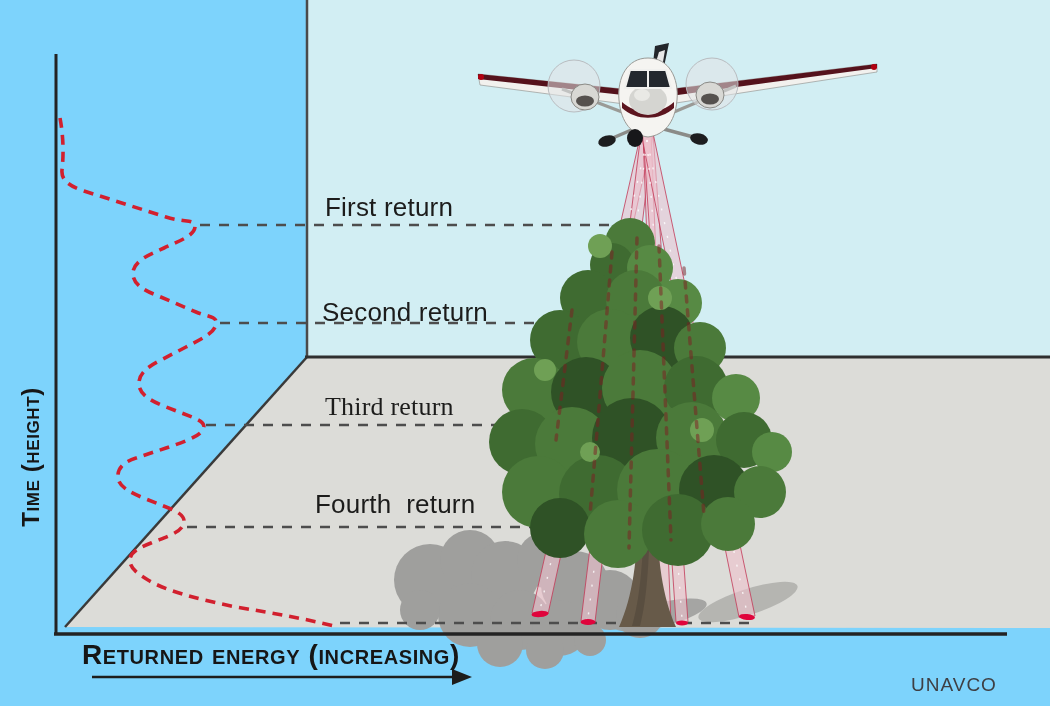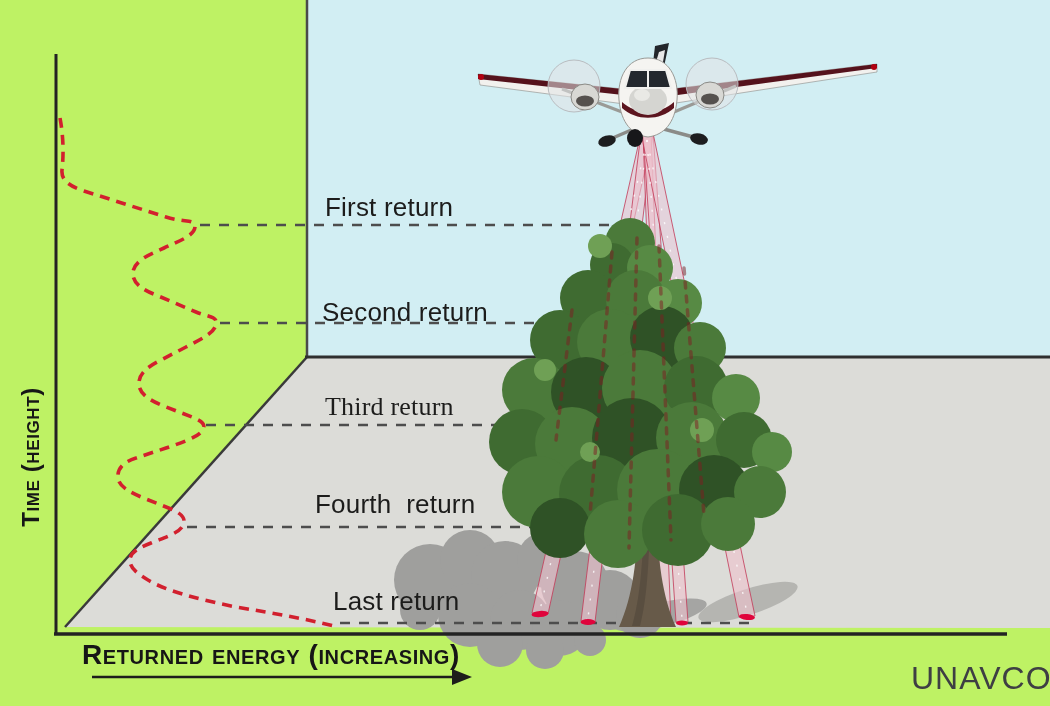--- a/index.html
+++ b/index.html
@@ -1,17 +1,17 @@
 <!DOCTYPE html>
 <html><head>
 <meta charset="utf-8">
 <style>
   html,body{margin:0;padding:0;background:#ffffff;}
   #stage{
-    position:relative;width:1050px;height:706px;overflow:hidden;background:#bef264;
+    position:relative;width:1050px;height:706px;overflow:hidden;background:#7dd3fc;
     font-family:"Liberation Sans", sans-serif;
   }
   #artwork{position:absolute;left:0;top:0;}
   .ret-label{
     position:absolute;font-size:26px;line-height:30px;color:#1c1c1b;
     white-space:pre;letter-spacing:0.2px;
   }
   .lbl1{left:325px;top:192px;}
   .lbl2{left:322px;top:297px;}
   .lbl3{left:325px;top:392px;font-family:Liberation Serif, serif;}
@@ -20,21 +20,21 @@
   .y-axis-label{
     position:absolute;left:-99px;top:443px;width:260px;text-align:center;
     transform:rotate(-90deg);font-size:24px;font-weight:600;
     font-variant:small-caps;letter-spacing:0.6px;color:#161616;white-space:pre;
   }
   .x-axis-label{
     position:absolute;left:82px;top:639px;font-size:28px;font-weight:600;
     font-variant:small-caps;letter-spacing:0.6px;color:#161616;white-space:pre;
   }
   .credit{
-    position:absolute;left:911px;top:660px;font-size:32px;font-weight:400;
+    position:absolute;left:911px;top:674px;font-size:19px;font-weight:400;
     letter-spacing:1px;color:#3e3f43;
   }
 </style>
 </head>
 <body>
 
 <div id="stage">
 
   <svg id="artwork" width="1050" height="706" viewBox="0 0 1050 706">
 
@@ -221,18 +221,17 @@
     <g>
       <line x1="92" y1="677" x2="452" y2="677" stroke="#1d1d1b" stroke-width="2.5"></line>
       <polygon points="452,669 472,677 452,685" fill="#1d1d1b"></polygon>
     </g>
   </svg>
 
   <div class="ret-label lbl1">First return</div>
   <div class="ret-label lbl2">Second return</div>
   <div class="ret-label lbl3">Third return</div>
   <div class="ret-label lbl4">Fourth  return</div>
-  <div class="ret-label lbl5">Last return</div>
 
   <div class="y-axis-label">Time (height)</div>
   <div class="x-axis-label">Returned energy (increasing)</div>
   <div class="credit">UNAVCO</div>
 </div>
 
 </body></html>

